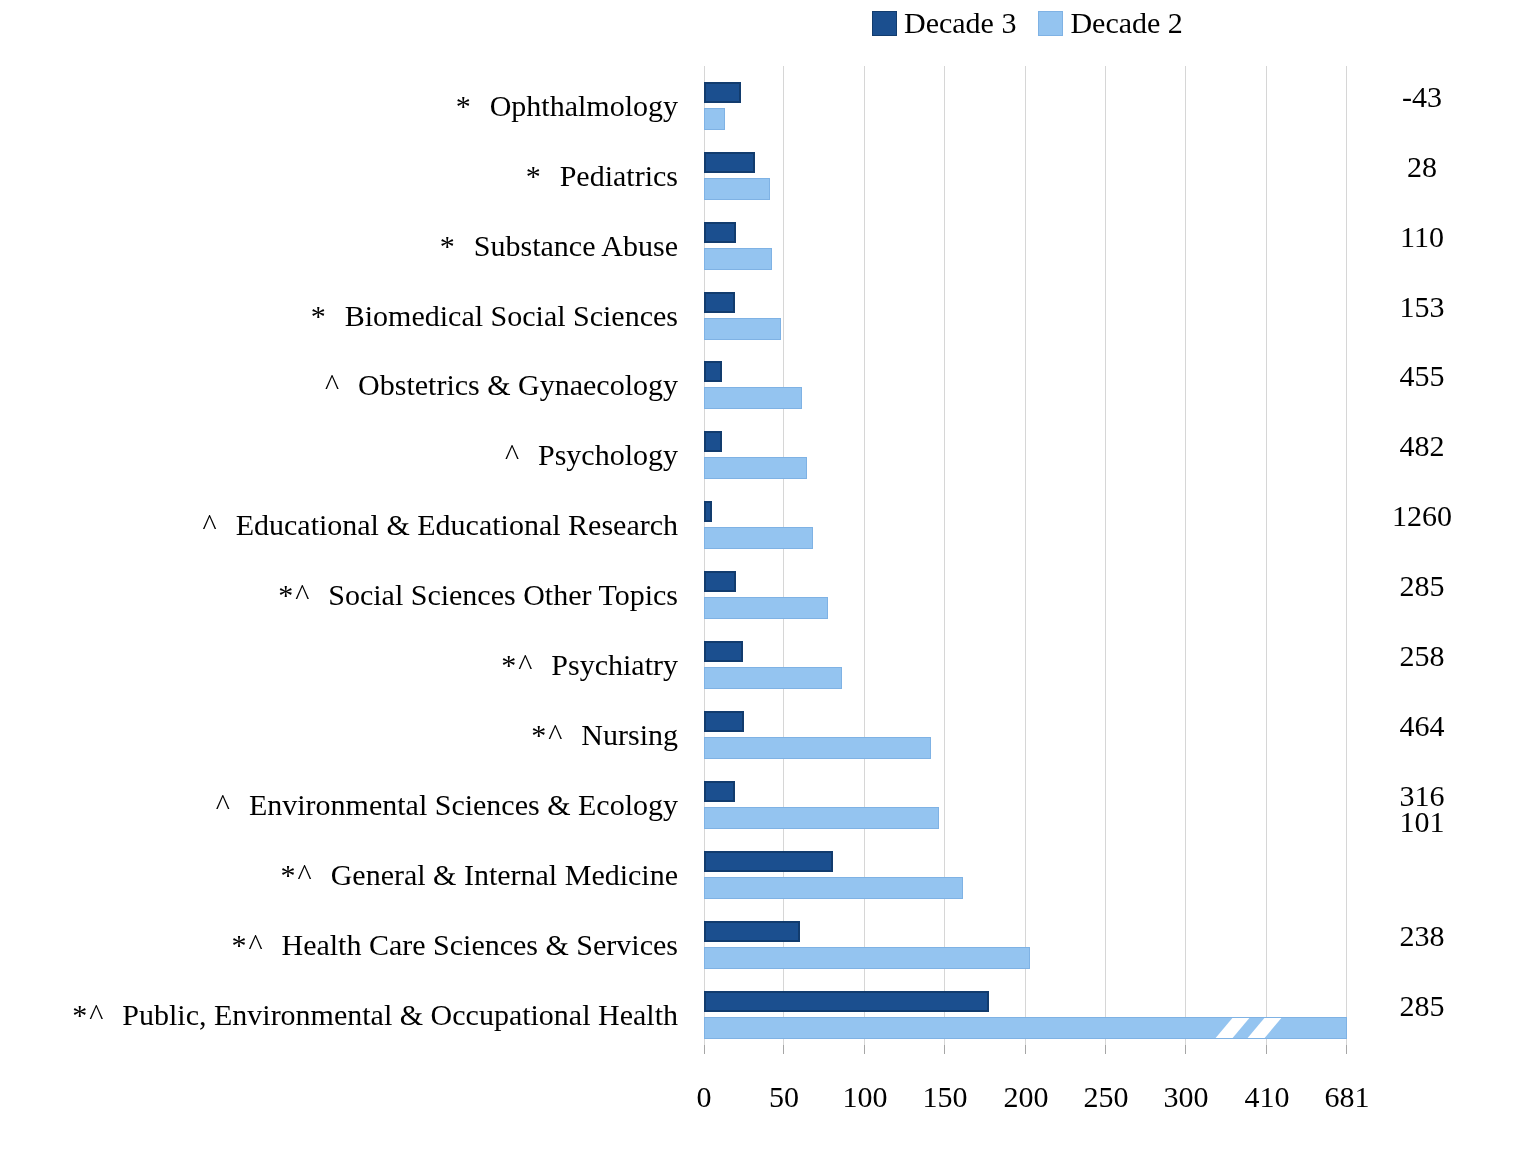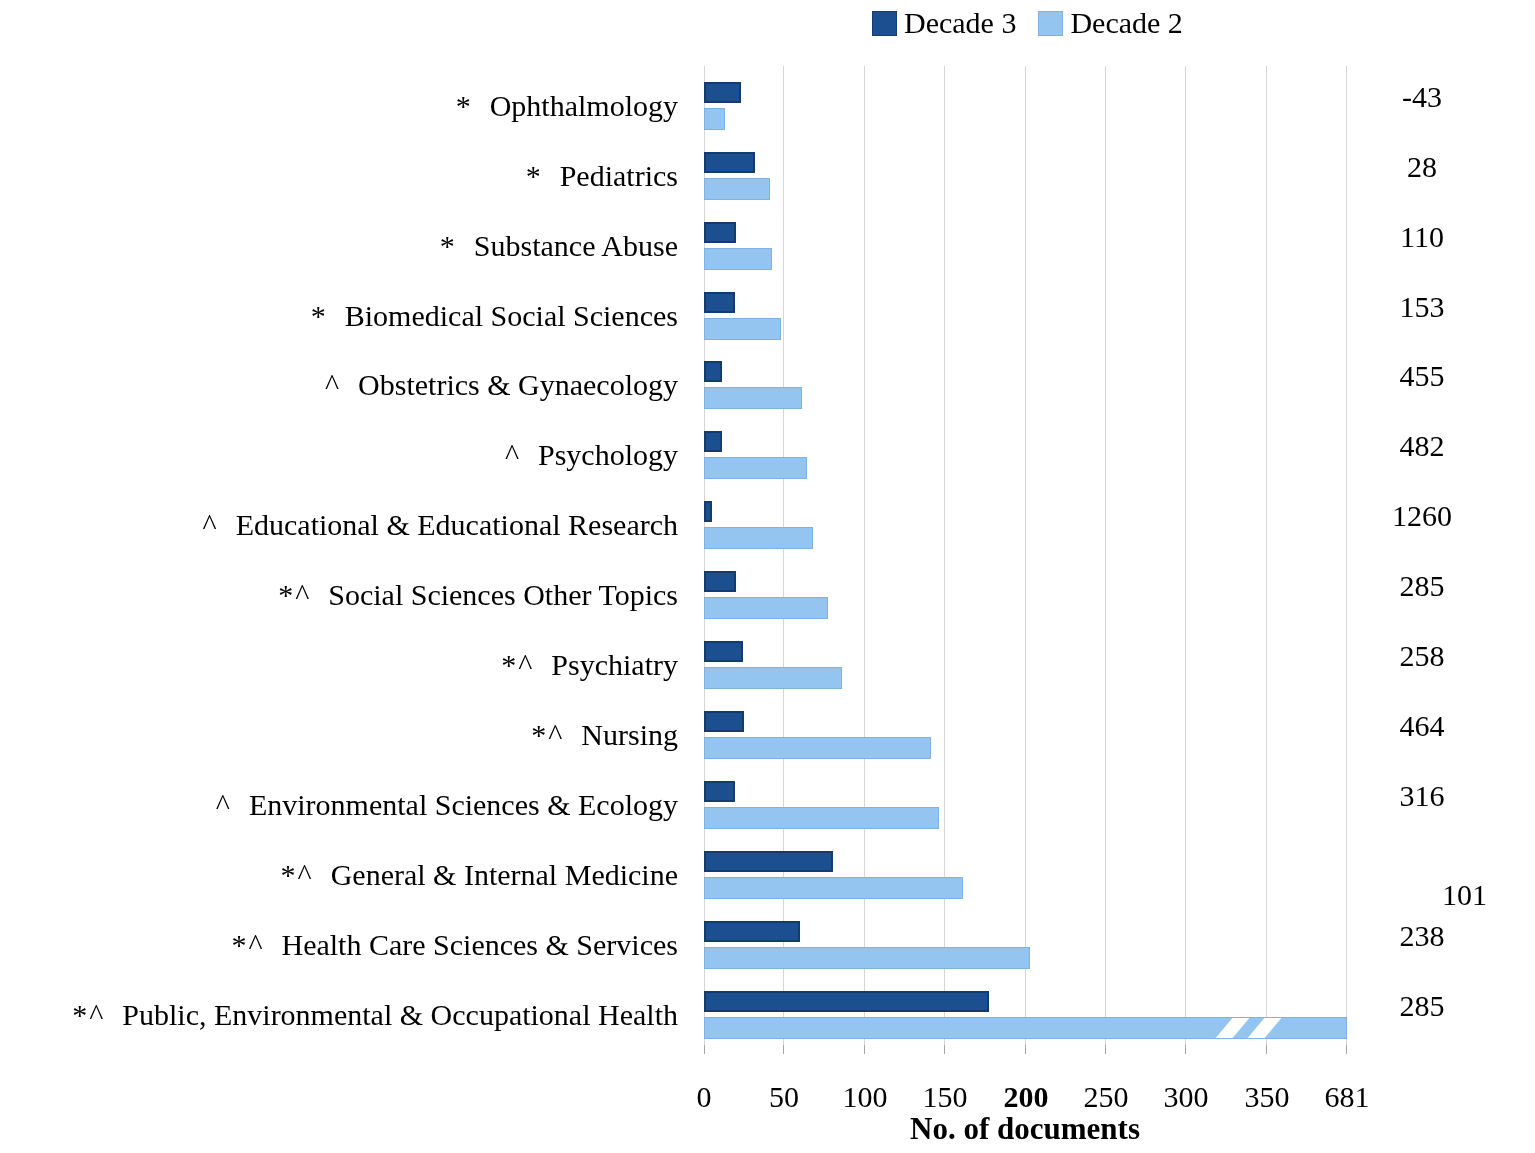--- a/index.html
+++ b/index.html
@@ -128,31 +128,30 @@
       <div class="growth-label" style="top: 148.6px;">28</div>
       <div class="growth-label" style="top: 218.6px;">110</div>
       <div class="growth-label" style="top: 288.5px;">153</div>
       <div class="growth-label" style="top: 358.4px;">455</div>
       <div class="growth-label" style="top: 428.4px;">482</div>
       <div class="growth-label" style="top: 498.3px;">1260</div>
       <div class="growth-label" style="top: 568.2px;">285</div>
       <div class="growth-label" style="top: 638.1px;">258</div>
       <div class="growth-label" style="top: 708.1px;">464</div>
       <div class="growth-label" style="top: 778px;">316</div>
-      <div class="growth-label" style="top: 877px; text-align: right;">101</div>
+      <div class="growth-label" style="top: 804px;">101</div>
       <div class="growth-label" style="top: 917.9px; font-family: Liberation Serif, serif;">238</div>
       <div class="growth-label" style="top: 987.8px;">285</div>
     </div>
   <div id="axis-layer">
       <div class="tick-label" style="left: 704px;">0</div>
       <div class="tick-label" style="left: 784px;">50</div>
       <div class="tick-label" style="left: 865px;">100</div>
       <div class="tick-label" style="left: 945px;">150</div>
-      <div class="tick-label" style="left: 1026px; font-weight: bold;">200</div>
+      <div class="tick-label" style="left: 1026px;">200</div>
       <div class="tick-label" style="left: 1106px;">250</div>
       <div class="tick-label" style="left: 1186px;">300</div>
-      <div class="tick-label" style="left: 1267px;">350</div>
+      <div class="tick-label" style="left: 1267px;">410</div>
       <div class="tick-label" style="left: 1347px;">681</div>
     </div>
 
-  <div id="x-axis-title">No. of documents</div>
 
 </div>
 
 </body></html>

